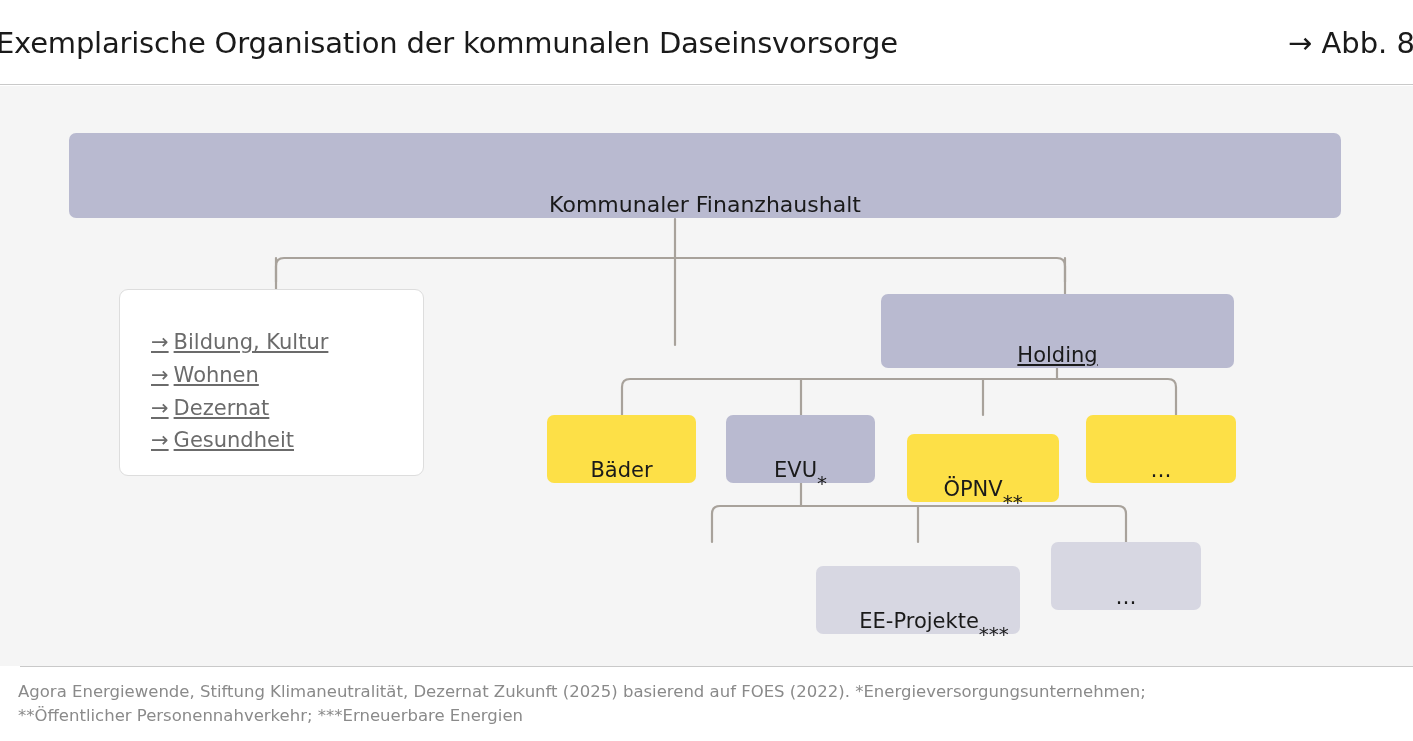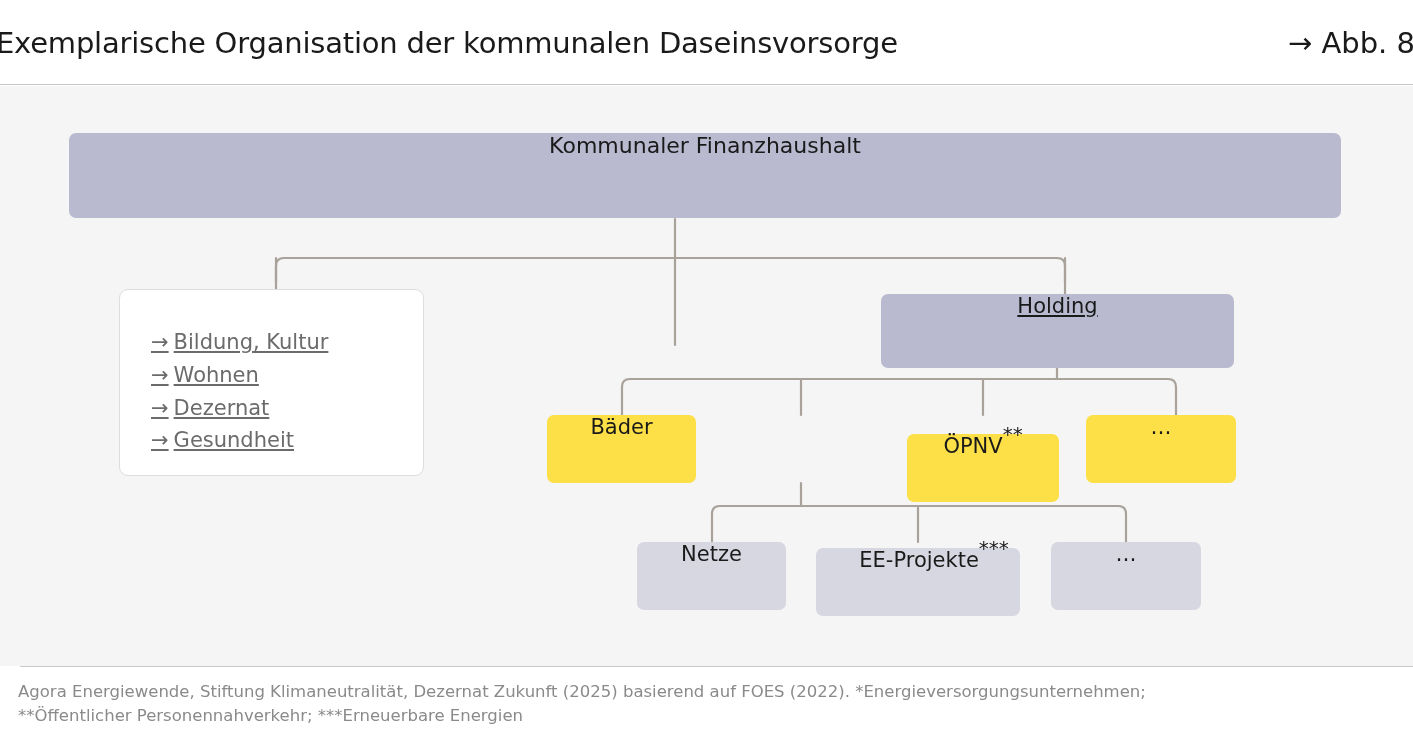--- a/index.html
+++ b/index.html
@@ -57,21 +57,21 @@
     left: 0; top: 0;
     width: 1413px;
     height: 580px;
   }
 
   .node {
     position: absolute;
     box-sizing: border-box;
     border-radius: 7px;
     display: flex;
-    align-items: flex-start;
+    align-items: flex-end;
     justify-content: center;
     font-size: 21px;
     color: #1a1a1a;
     text-align: center;
     line-height: 1.2;
   }
   .node.lavender  { background: #b9bad0; }
   .node.warmgray  { background: #fde047; }
   .node.coolgray  { background: #d7d7e2; }
 
@@ -110,21 +110,21 @@
   .service-arrow { margin-right: 5px; }
 
   
   #node-baeder { left: 547px;  top: 329px; width: 149px; height: 68px; }
   #node-evu    { left: 726px;  top: 329px; width: 149px; height: 68px; }
   #node-opnv   { left: 907px;  top: 348px; width: 152px; height: 68px; }
   #node-more1  { left: 1086px; top: 329px; width: 150px; height: 68px; }
 
   
   #node-netze    { left: 637px;  top: 456px; width: 149px; height: 68px; }
-  #node-eeproj   { left: 816px;  top: 462px; width: 204px; height: 68px; padding-left: 32px; }
+  #node-eeproj   { left: 816px;  top: 480px; width: 204px; height: 68px; padding-left: 32px; }
   #node-more2    { left: 1051px; top: 456px; width: 150px; height: 68px; }
 
   .sup { font-size: 0.95em; vertical-align: super; line-height: 0; }
 
   
   #footer {
     position: absolute;
     left: 0;
     top: 666px;
     width: 1413px;
@@ -199,32 +199,32 @@
   </div>
 
   <div class="node lavender" id="node-holding">
     <span>Holding</span>
   </div>
 
   <div class="node warmgray" id="node-baeder">
     <span>Bäder</span>
       <span class="sup"></span>
   </div>
+  <div class="node lavender" id="node-evu">
+    <span>EVU</span>
+      <span class="sup">*</span>
+  </div>
   <div class="node warmgray" id="node-opnv">
     <span>ÖPNV</span>
       <span class="sup">**</span>
   </div>
   <div class="node warmgray" id="node-more1">
     <span>…</span>
   </div>
 
-  <div class="node coolgray" id="node-netze">
-    <span>Netze</span>
-      <span class="sup"></span>
-  </div>
   <div class="node coolgray" id="node-eeproj">
     <span>EE-Projekte</span>
       <span class="sup">***</span>
   </div>
   <div class="node coolgray" id="node-more2">
     <span>…</span>
   </div>
 
 </div>
 

